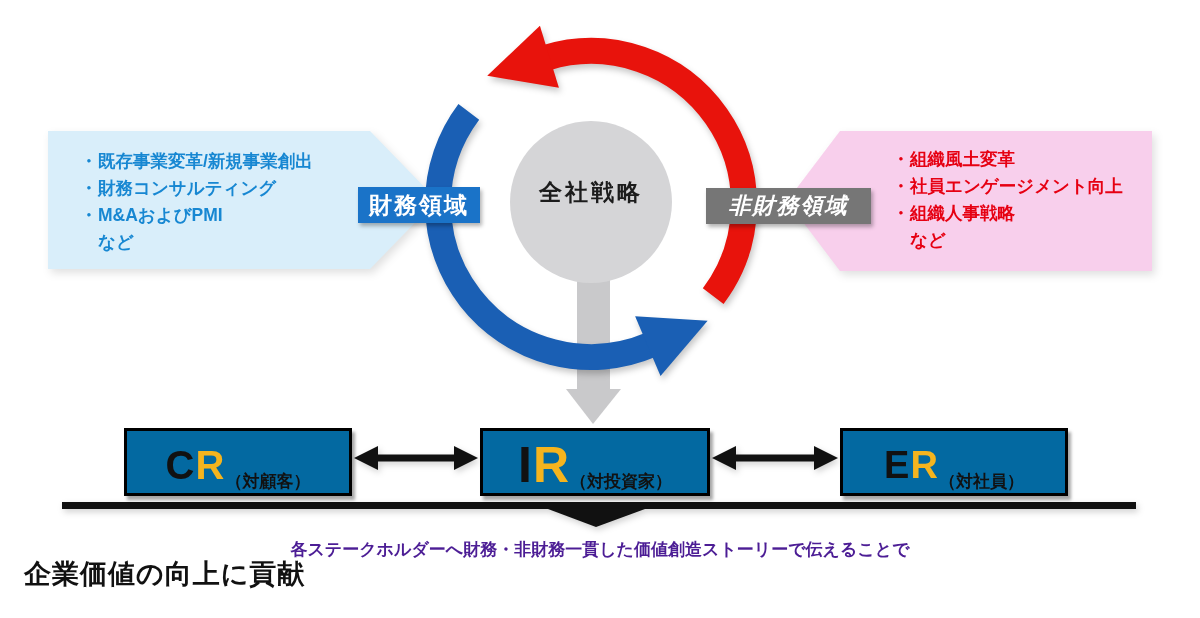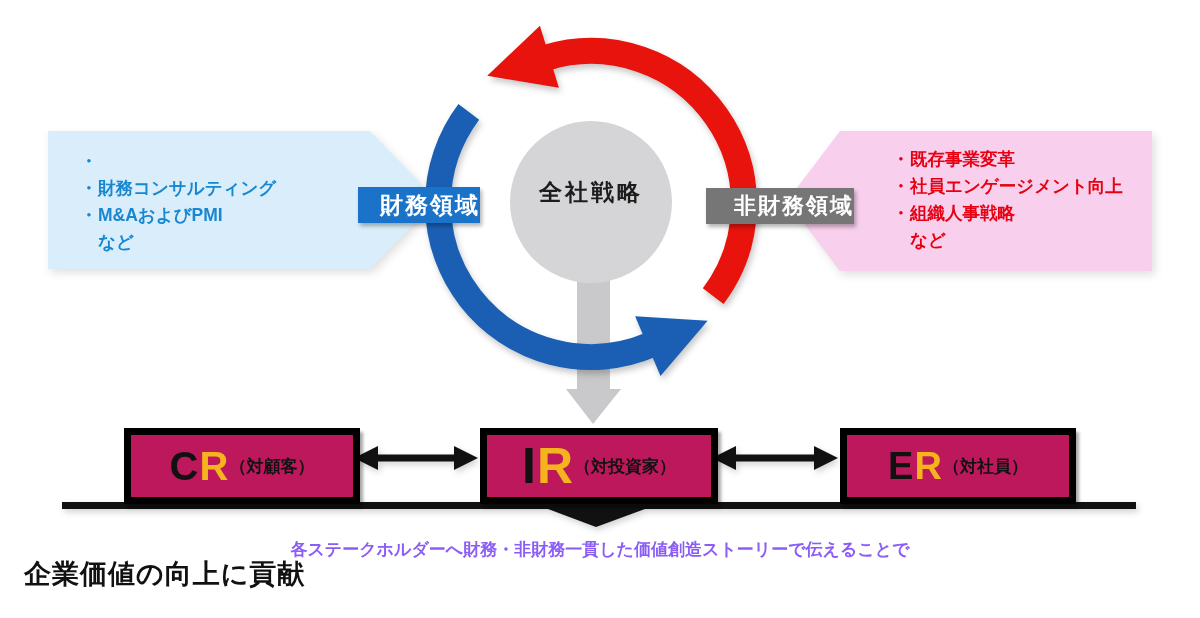--- a/index.html
+++ b/index.html
@@ -16,48 +16,48 @@
   .center-title{
     left:441px;top:177px;width:300px;text-align:center;
     font-size:23px;letter-spacing:3px;color:#1c1c1c;
   }
   .center-sub{
     left:441px;top:226px;width:300px;text-align:center;
     font-size:14px;line-height:16px;color:#1c1c1c;
   }
   
   .domain-label{
-    color:#ffffff;text-align:right;font-size:23px;letter-spacing:2px;
+    color:#ffffff;text-align:center;font-size:23px;letter-spacing:2px;
     height:36px;line-height:36px;box-shadow:2px 3px 4px rgba(0,0,0,0.3);
   }
   #fin-label{left:358px;top:187px;width:122px;background:#1a73c8;}
-  #nonfin-label{left:706px;top:188px;width:148px;background:#767676;font-size:22px;}
+  #nonfin-label{left:706px;top:188px;width:165px;background:#767676;font-size:22px;font-style:italic;}
   
   .callout-text{font-size:17.5px;line-height:27px;}
   .callout-row{display:flex;}
   .callout-bullet{width:18px;flex:0 0 18px;}
   .callout-more{padding-left:18px;}
   #fin-callout-text{left:80px;top:148px;width:340px;color:#1787d2;}
   #nonfin-callout-text{left:892px;top:146px;width:300px;color:#e60012;}
   
   .sbox{
-    top:428px;height:62px;background:#be185d;border:7px solid #000000;
+    top:428px;height:62px;background:#0369a1;border:3px solid #000000;
     box-shadow:3px 4px 3px rgba(0,0,0,0.35);
-    display:flex;align-items:center;justify-content:center;
+    display:flex;align-items:flex-end;justify-content:center;
   }
   #box-cr{left:124px;width:222px;}
   #box-ir{left:480px;width:224px;}
   #box-er{left:840px;width:222px;}
   .sbox .letters{font-size:40px;line-height:56px;color:#111111;letter-spacing:1px;}
   #box-ir .letters{font-size:50px;}
   #box-er .letters{font-size:38px;}
   .letter-accent{color:#f5b41e;}
   .audience{font-size:17px;color:#111111;}
   
-  .footer-line1{left:8px;top:538px;width:1184px;text-align:center;font-size:17px;color:#8b5cf6;}
+  .footer-line1{left:8px;top:538px;width:1184px;text-align:center;font-size:17px;color:#4c1d95;}
   .footer-line2{left:24px;top:556px;width:1184px;text-align:left;font-size:27px;color:#111111;letter-spacing:1px;}
 </style>
 </head>
 <body>
 
 <div id="canvas">
 
   <svg width="1200" height="618" viewBox="0 0 1200 618">
     <defs>
       <marker id="arrowRed" viewBox="0 0 10 10" refX="0.5" refY="5" markerWidth="2.7" markerHeight="2.5" orient="auto">
@@ -95,36 +95,37 @@
   </svg>
 
   <div class="abs center-title">全社戦略</div>
 
   <div id="fin-label" class="abs domain-label">財務領域</div>
   <div id="nonfin-label" class="abs domain-label">非財務領域</div>
 
   <div id="fin-callout-text" class="abs callout-text">
     <div class="callout-row">
       <span class="callout-bullet">・</span>
+      <span>既存事業変革/新規事業創出</span>
     </div>
     <div class="callout-row">
       <span class="callout-bullet">・</span>
       <span>財務コンサルティング</span>
     </div>
     <div class="callout-row">
       <span class="callout-bullet">・</span>
       <span>M&amp;AおよびPMI</span>
     </div>
     <div class="callout-more">など</div>
   </div>
 
   <div id="nonfin-callout-text" class="abs callout-text">
     <div class="callout-row">
       <span class="callout-bullet">・</span>
-      <span>既存事業変革</span>
+      <span>組織風土変革</span>
     </div>
     <div class="callout-row">
       <span class="callout-bullet">・</span>
       <span>社員エンゲージメント向上</span>
     </div>
     <div class="callout-row">
       <span class="callout-bullet">・</span>
       <span>組織人事戦略</span>
     </div>
     <div class="callout-more">など</div>

